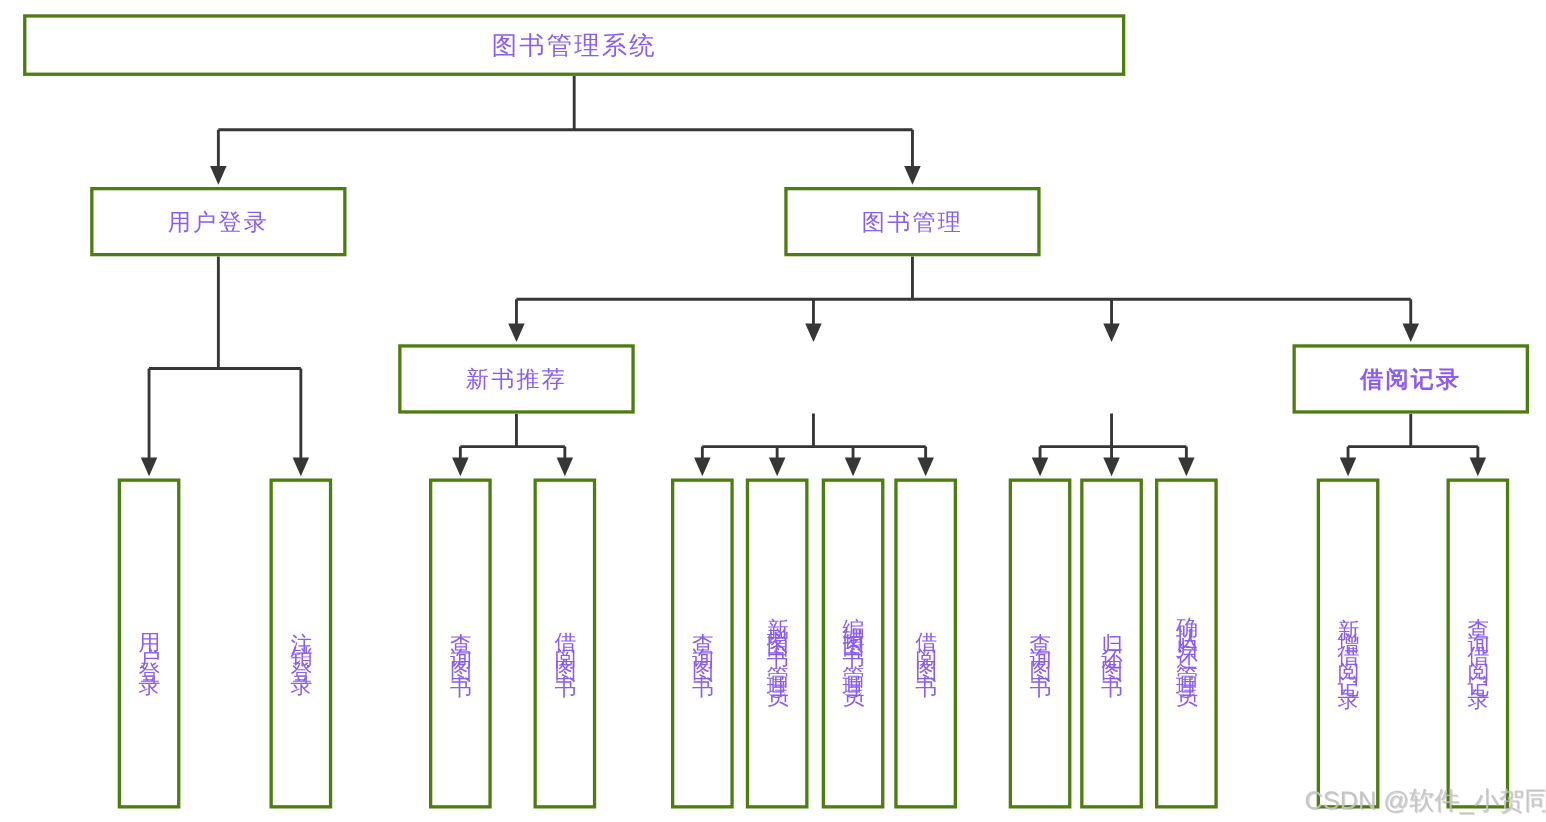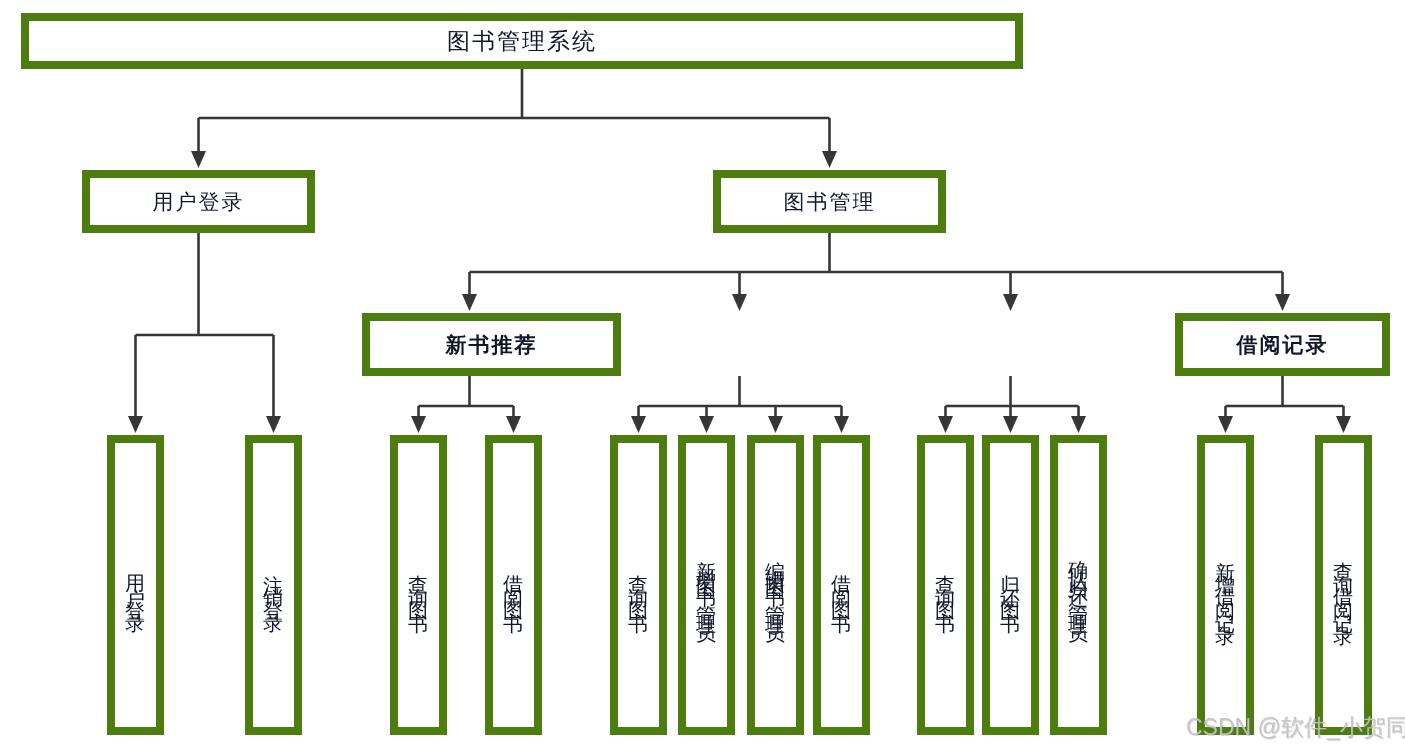--- a/index.html
+++ b/index.html
@@ -10,32 +10,32 @@
     background: #ffffff;
     font-family: "Liberation Sans", sans-serif;
     color: #333333;
     overflow: hidden;
   }
   #wires { position: absolute; left: 0; top: 0; width: 1405px; height: 747px; }
   .box {
     position: absolute;
     box-sizing: border-box;
     background: #ffffff;
-    border: 8px solid #4d7c0f;
+    border: 3px solid #4d7c0f;
     display: flex;
     align-items: center;
     justify-content: center;
-    color: #0f172a;
+    color: #8b5cf6;
     text-align: center;
   }
   .root-box { left: 21px; top: 13px; width: 1002px; height: 56px; font-size: 23px; letter-spacing: 2px; }
   .h-box   { font-size: 21px; letter-spacing: 2px; }
   .l2-0 { left: 82px;  top: 170px; width: 233px; height: 63px; }
   .l2-1 { left: 713px; top: 170px; width: 233px; height: 63px; }
-  .l3-0 { left: 362px;  top: 313px; width: 259px; height: 63px; font-weight: bold; }
+  .l3-0 { left: 362px;  top: 313px; width: 215px; height: 63px; }
   .l3-1 { left: 632px;  top: 313px; width: 215px; height: 63px; }
   .l3-2 { left: 903px;  top: 313px; width: 215px; height: 63px; }
   .l3-3 { left: 1175px; top: 313px; width: 215px; height: 63px; font-weight: bold; }
   .leaf { top: 435px; width: 57px; height: 300px; }
   .vtext {
     writing-mode: vertical-rl;
     font-size: 20px;
     letter-spacing: 13px;
     line-height: 1;
     white-space: nowrap;

